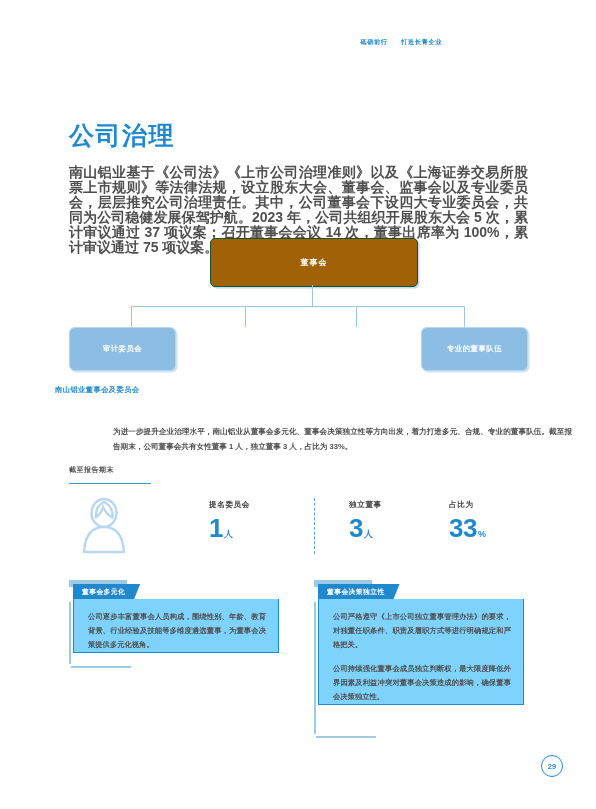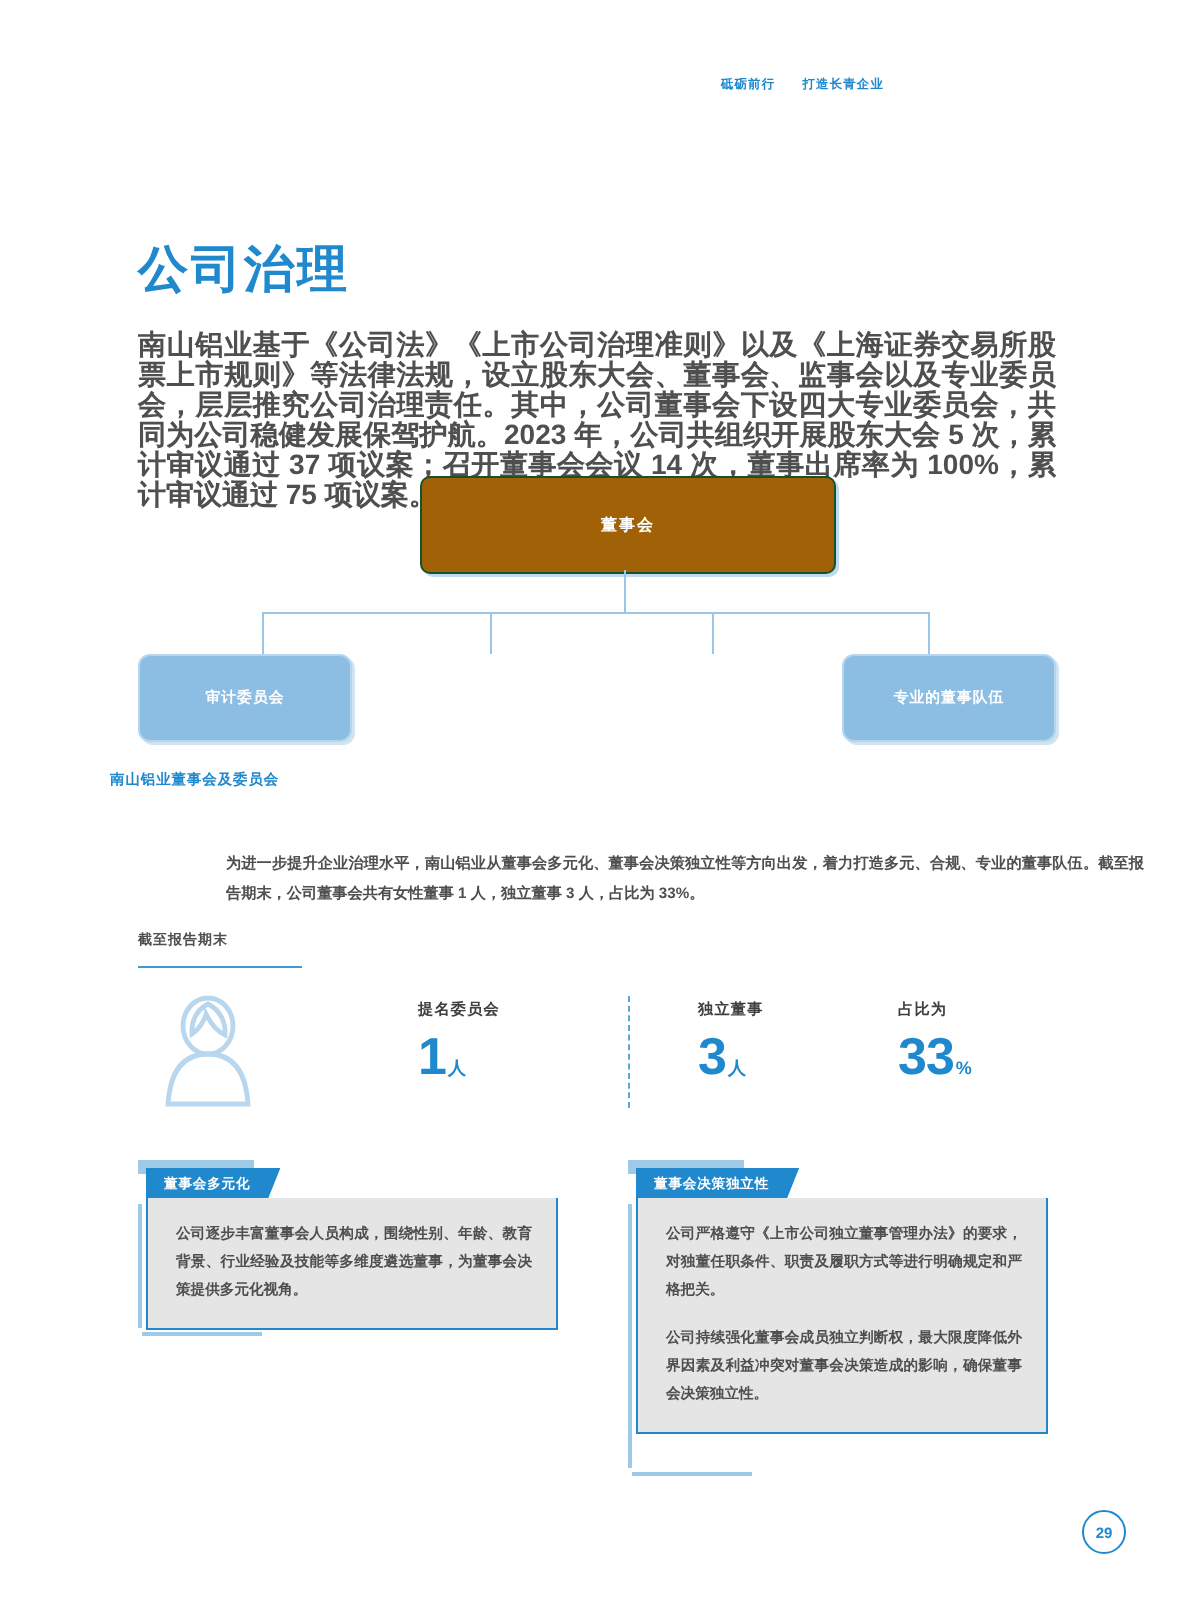--- a/index.html
+++ b/index.html
@@ -285,22 +285,22 @@
     padding-right: 15px;
   }
   .card-body {
     position: absolute;
     left: 4px;
     top: 19px;
     width: 206px;
     border: 1px solid #2089ce;
     border-top: none;
     box-sizing: border-box;
-    padding: 11px 12px 12px 14px;
-    background: #e5e5e5;
+    padding: 11px 12px 0 14px;
+    background: #7dd3fc;
   }
   .card-body::before {
     content: "";
     position: absolute;
     left: 0;
     top: 0;
     width: 45%;
     height: 1px;
     background: transparent;
   }

